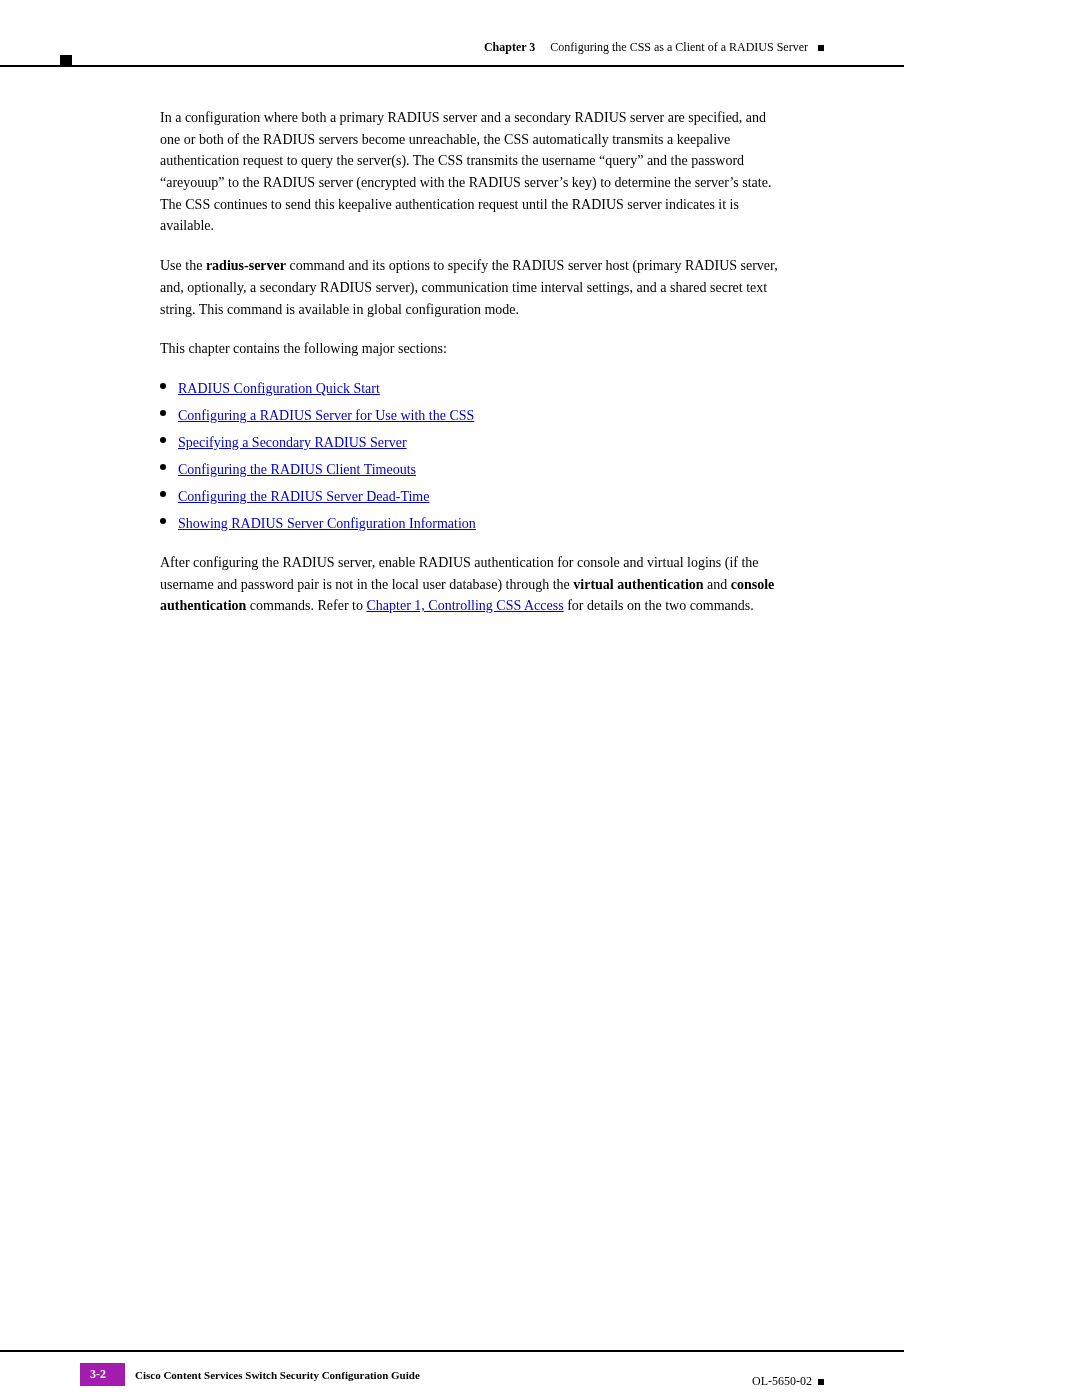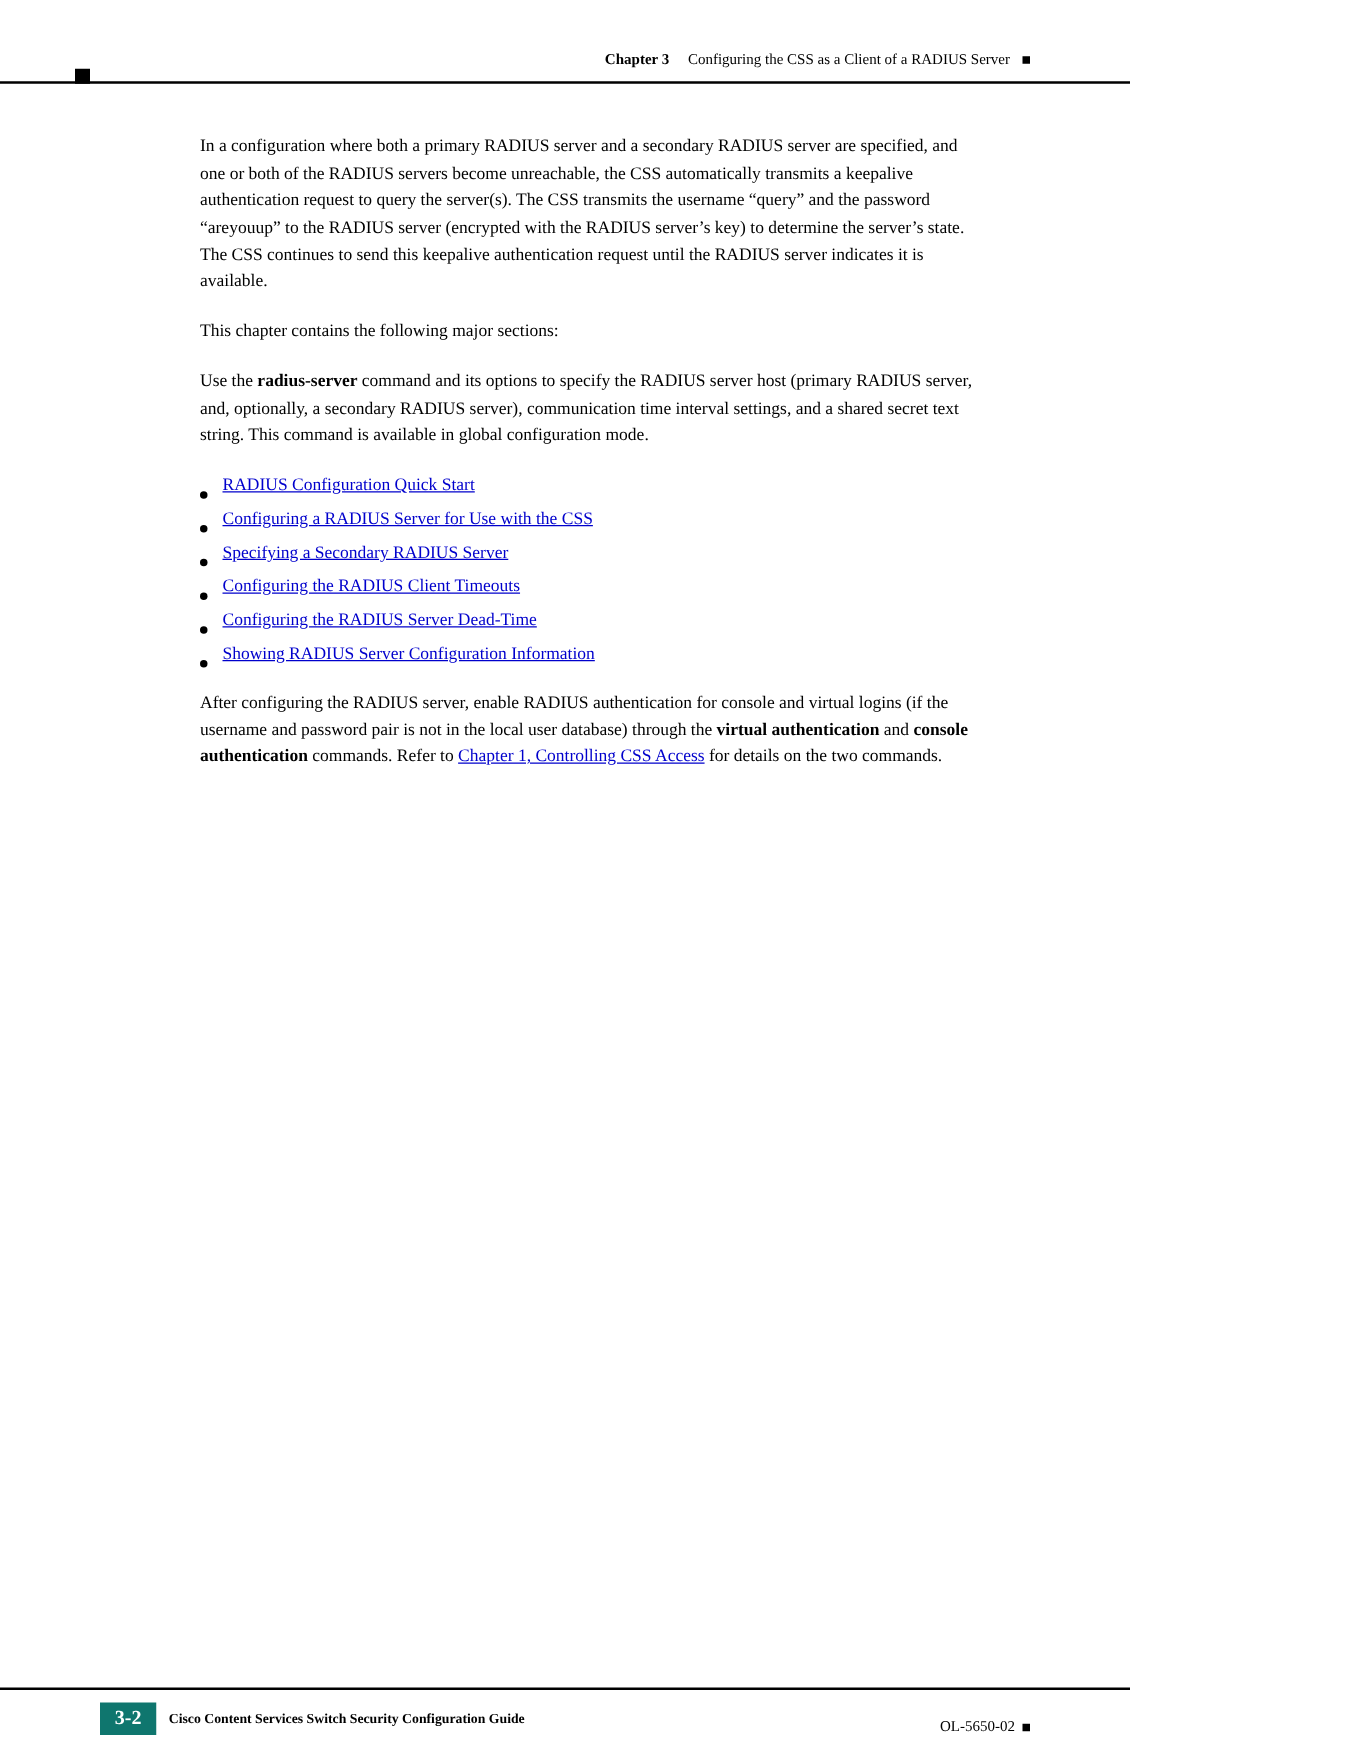--- a/index.html
+++ b/index.html
@@ -85,21 +85,21 @@
 
     
     .bullet-list {
       list-style: none;
       margin: 0 0 18px 0;
       padding: 0;
     }
 
     .bullet-list li {
       display: flex;
-      align-items: flex-end;
+      align-items: flex-start;
       margin-bottom: 6px;
       font-size: 14px;
       line-height: 1.5;
     }
 
     .bullet-dot {
       display: inline-block;
       width: 6px;
       height: 6px;
       background: #000000;
@@ -125,27 +125,27 @@
       margin-top: auto;
     }
 
     .footer-left {
       display: flex;
       align-items: center;
       gap: 10px;
     }
 
     .page-number-box {
-      background: #0f766e;
+      background: #a21caf;
       color: #ffffff;
-      font-size: 16px;
+      font-size: 12px;
       font-weight: bold;
       padding: 4px 10px;
       min-width: 45px;
-      text-align: center;
+      text-align: left;
     }
 
     .footer-title {
       font-size: 11px;
       font-weight: bold;
       color: #000000;
     }
 
     .footer-right {
       display: flex;
@@ -184,25 +184,25 @@
 
   <div class="left-marker"></div>
 
   <div class="main-content">
 
     <p class="paragraph">
       <span>In a configuration where both a primary RADIUS server and a secondary RADIUS server are specified, and one or both of the RADIUS servers become unreachable, the CSS automatically transmits a keepalive authentication request to query the server(s). The CSS transmits the username “query” and the password “areyouup” to the RADIUS server (encrypted with the RADIUS server’s key) to determine the server’s state. The CSS continues to send this keepalive authentication request until the RADIUS server indicates it is available.</span>
     </p>
 
     <p class="paragraph">
+      <span>Use the </span><span class="bold">radius-server</span><span> command and its options to specify the RADIUS server host (primary RADIUS server, and, optionally, a secondary RADIUS server), communication time interval settings, and a shared secret text string. This command is available in global configuration mode.</span>
+    </p>
+
+    <p class="paragraph">
       <span>This chapter contains the following major sections:</span>
-    </p>
-
-    <p class="paragraph">
-      <span>Use the </span><span class="bold">radius-server</span><span> command and its options to specify the RADIUS server host (primary RADIUS server, and, optionally, a secondary RADIUS server), communication time interval settings, and a shared secret text string. This command is available in global configuration mode.</span>
     </p>
 
     <ul class="bullet-list">
       <li>
         <span class="bullet-dot"></span>
         <a class="link" href="#">RADIUS Configuration Quick Start</a>
       </li>
       <li>
         <span class="bullet-dot"></span>
         <a class="link" href="#">Configuring a RADIUS Server for Use with the CSS</a>

